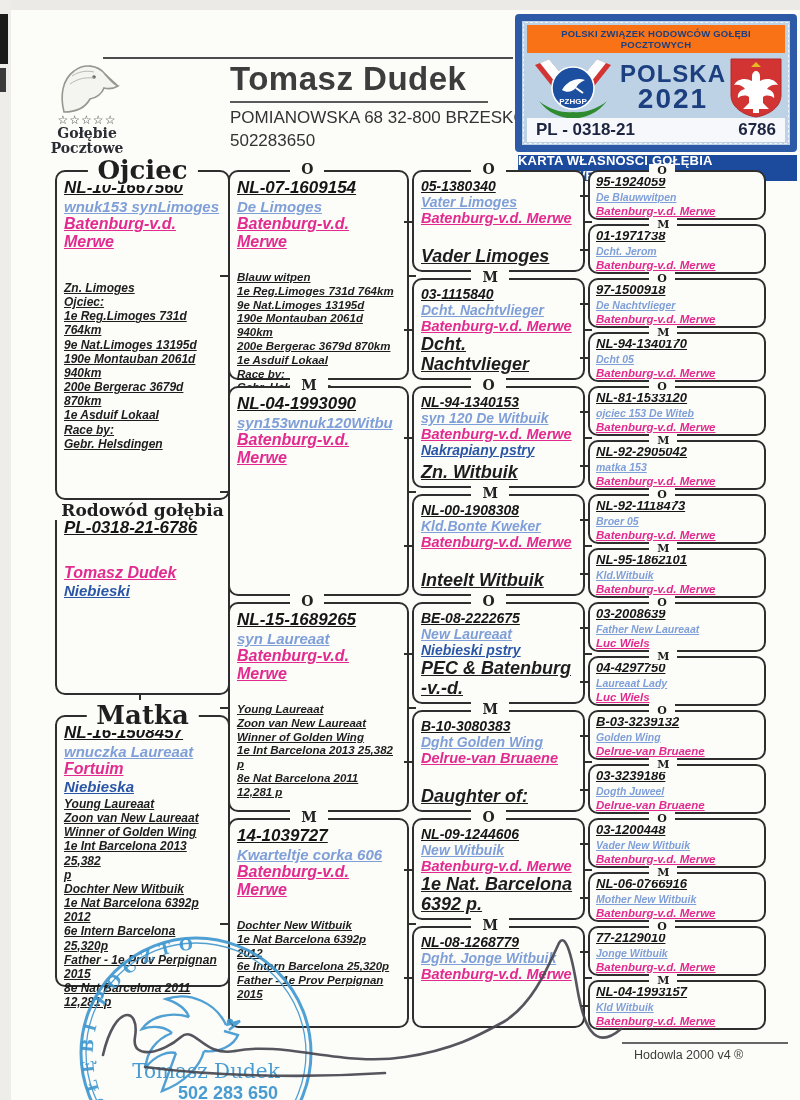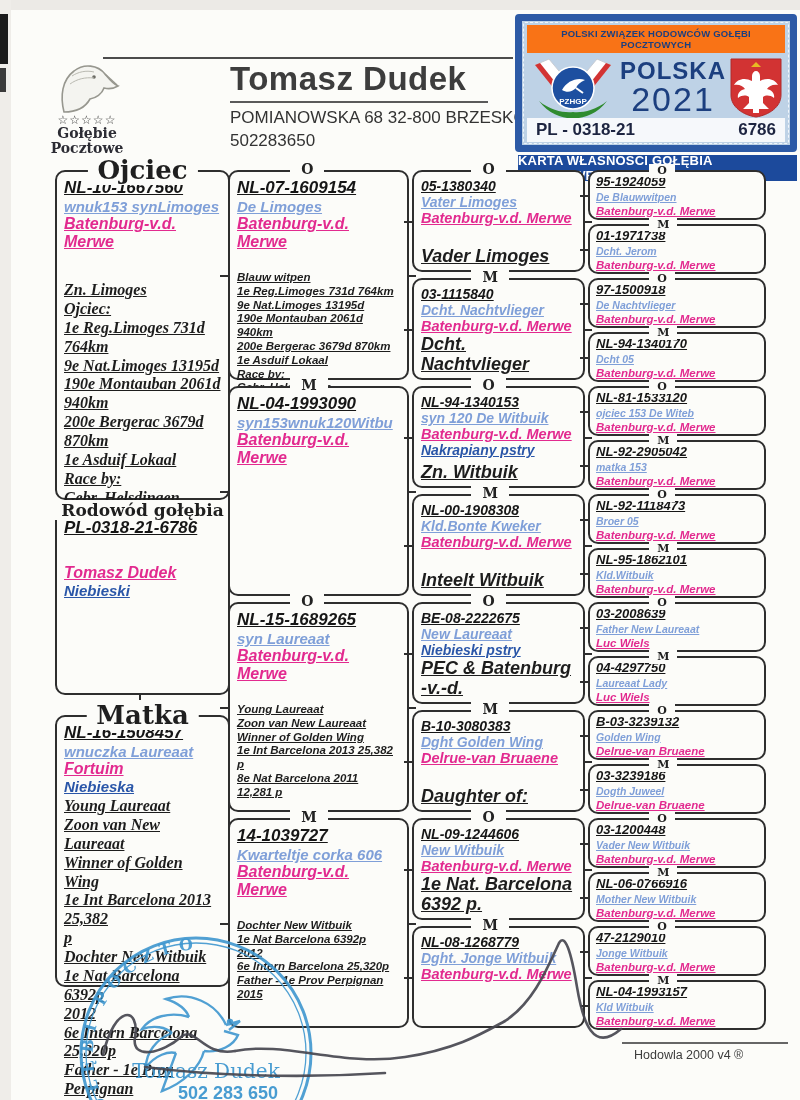--- a/index.html
+++ b/index.html
@@ -24,21 +24,21 @@
 
   
   .badge{position:absolute;left:515px;top:14px;width:282px;height:138px;background:#bed2e6;
     border:7px solid #2d5aa6;border-radius:4px;box-sizing:border-box;}
   .badge-inner{position:absolute;inset:1px;border:1px dashed #f2f6fb;border-radius:2px;}
   .badge-title{margin:4px 5px 2px 5px;background:#f97316;color:#1c3f7f;font-weight:bold;font-size:9.5px;
     text-align:center;padding:3px 1px;letter-spacing:.2px;}
   .badge-mid{display:flex;align-items:center;justify-content:space-between;padding:0 7px;height:66px;}
   .badge-words{text-align:center;color:#1c3f7f;line-height:.95;}
   .badge-country{font-size:24px;font-weight:bold;letter-spacing:1px;}
-  .badge-year{font-size:34px;font-weight:normal;letter-spacing:2px;}
+  .badge-year{font-size:28px;font-weight:bold;letter-spacing:2px;}
   .badge-strip{position:absolute;left:5px;right:5px;bottom:3px;background:#f6f8fb;display:flex;
     justify-content:space-between;align-items:center;padding:2px 9px;font-size:17px;font-weight:bold;color:#1d2440;}
   .card-bar{position:absolute;left:518px;top:155px;width:279px;height:26px;background:#1c4a9c;color:#fff;
     display:flex;align-items:center;justify-content:center;font-weight:bold;font-size:13px;letter-spacing:.2px;}
 
   
   .pbox{position:relative;border:2px solid #2e2e2e;border-radius:10px;background:#fcfcf9;
     box-sizing:border-box;padding:6px 7px 3px 7px;font-style:italic;font-weight:700;color:#1d1d1d;}
   .pbox::before{content:"";position:absolute;left:-10px;top:50%;width:10px;height:2px;background:#2e2e2e;}
   .col1 .pbox::before{display:none;}
@@ -59,21 +59,21 @@
   .box-father{top:0;height:330px;}
   .box-subject{top:340px;height:185px;}
   .box-mother{top:545px;height:272px;}
   .vline{position:absolute;left:84px;width:2px;background:#2e2e2e;}
   .vline.v1{top:330px;height:10px;}
   .vline.v2{top:525px;height:20px;}
   .col1 .ring{font-size:17px;}
   .col1 .name{font-size:15px;}
   .col1 .strain{font-size:16px;}
   .col1 .colorline{font-size:15px;}
-  .col1 .notes{font-size:16px;line-height:1.18;margin-top:2px;font-family:Liberation Serif, serif;}
+  .col1 .notes{font-size:12px;line-height:1.18;margin-top:2px;}
   .box-father .notes{margin-top:30px;}
   .box-subject .strain{display:block;margin-top:26px;}
 
   .gen-col{position:absolute;display:flex;flex-direction:column;}
   .col2{left:228px;top:170px;width:181px;gap:6px;}
   .col2 .pbox{height:210px;}
   .col2 .ring{font-size:17px;}
   .col2 .name{font-size:15px;}
   .col2 .strain{font-size:16px;}
   .col2 .notes{font-size:11.5px;line-height:1.2;margin-top:20px;}
@@ -435,21 +435,21 @@
     </div>
       <div class="pbox">
       <div class="legend">M</div>
       <div class="ring">NL-06-0766916</div>
       <div class="name">Mother New Witbuik</div>
       <div class="strain">Batenburg-v.d. Merwe</div>
 
     </div>
       <div class="pbox">
       <div class="legend">O</div>
-      <div class="ring">47-2129010</div>
+      <div class="ring">77-2129010</div>
       <div class="name">Jonge Witbuik</div>
       <div class="strain">Batenburg-v.d. Merwe</div>
 
     </div>
       <div class="pbox">
       <div class="legend">M</div>
       <div class="ring">NL-04-1993157</div>
       <div class="name">Kld Witbuik</div>
       <div class="strain">Batenburg-v.d. Merwe</div>
 

